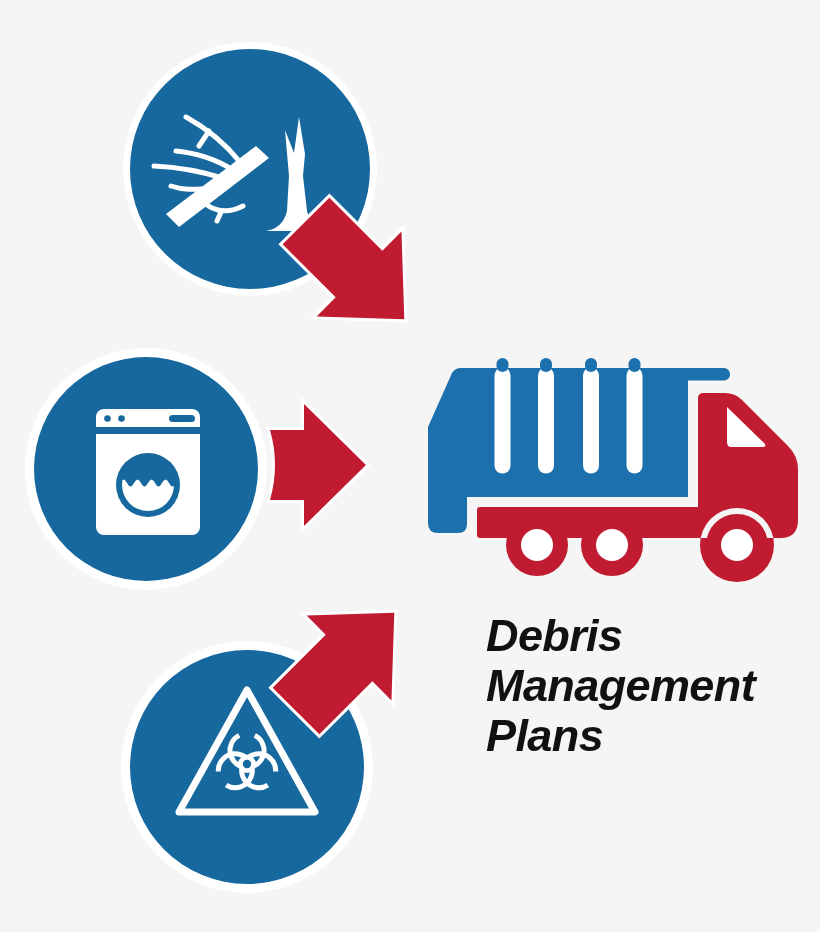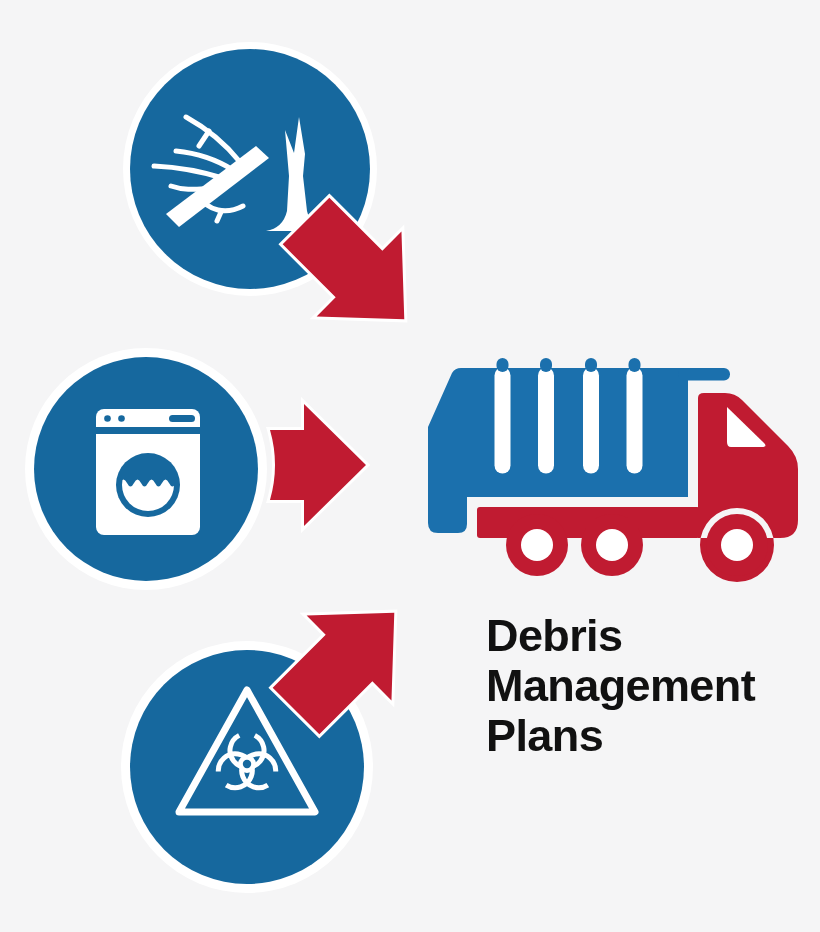--- a/index.html
+++ b/index.html
@@ -22,21 +22,21 @@
     paint-order:stroke;stroke-linejoin:miter;
   }
   .branch{
     fill:none;stroke:var(--icon-white,#ffffff);
     stroke-width:5;stroke-linecap:round;
   }
   .bio-stroke{fill:none;stroke:var(--icon-white,#ffffff);}
   .title{
     position:absolute;left:486px;top:611px;width:332px;
     font-size:45px;line-height:50px;font-weight:700;
-    letter-spacing:-0.6px;color:var(--text,#111111);
+    letter-spacing:-0.6px;color:var(--text,#111111);font-style:italic;
   }
 </style>
 </head>
 <body>
 
 <div class="stage" style="--background: #f5f5f6; --circle-blue: #16689E; --truck-blue: #1B70AD; --red: #C01B31; --icon-white: #FFFFFF; --text: #111111;">
 
   <svg width="820" height="932" viewBox="0 0 820 932">
 
     <g>

